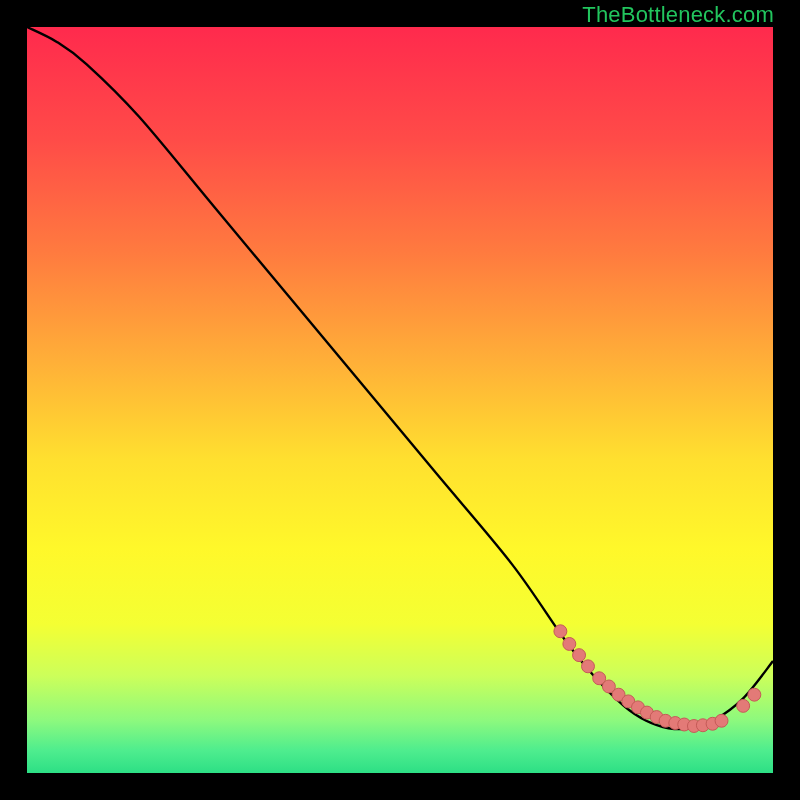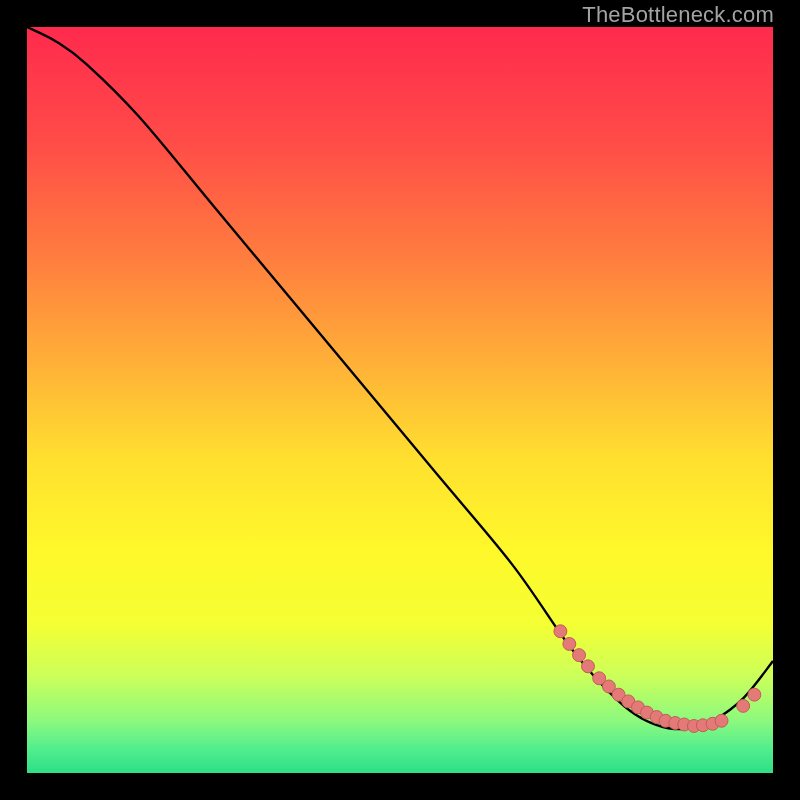--- a/index.html
+++ b/index.html
@@ -33,21 +33,21 @@
     top: 0;
     width: 100%;
     height: 100%;
   }
   .watermark {
     position: absolute;
     top: 2px;
     right: 26px;
     font-size: 22px;
     font-weight: 400;
-    color: #a3a3a3;
+    color: #22c55e;
     letter-spacing: 0.2px;
   }
   svg.curve-svg {
     position: absolute;
     left: 0;
     top: 0;
     width: 100%;
     height: 100%;
   }
 </style>

